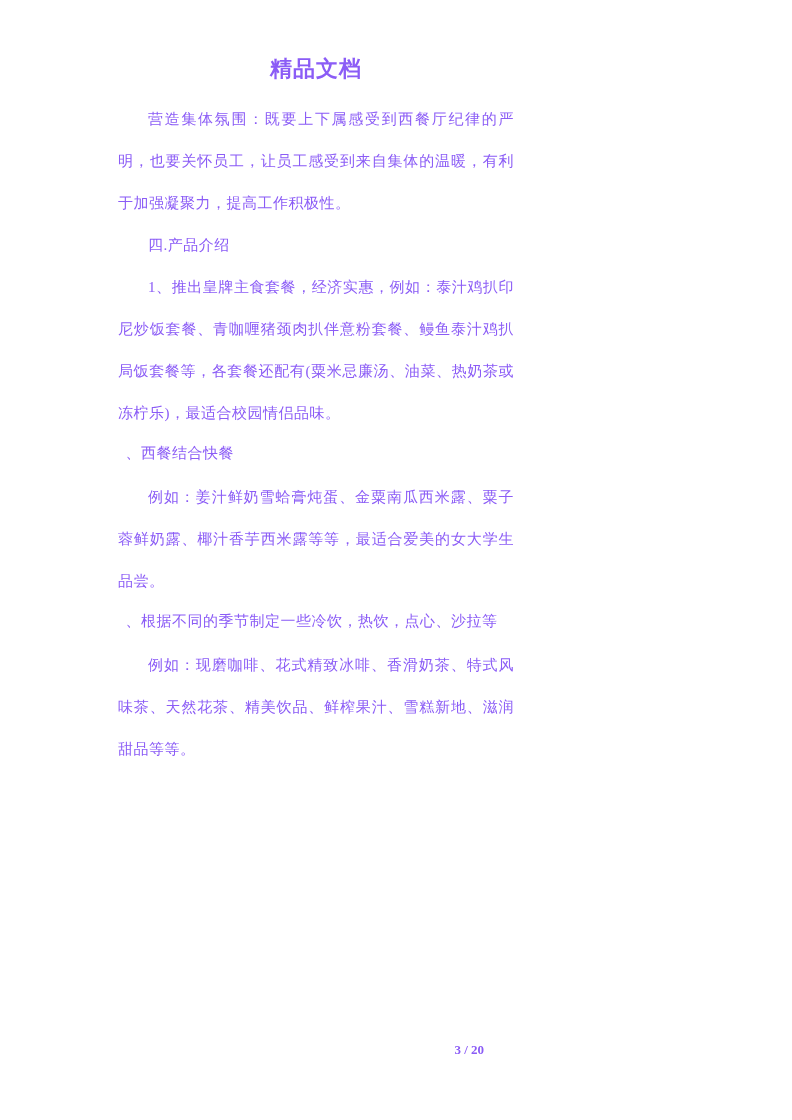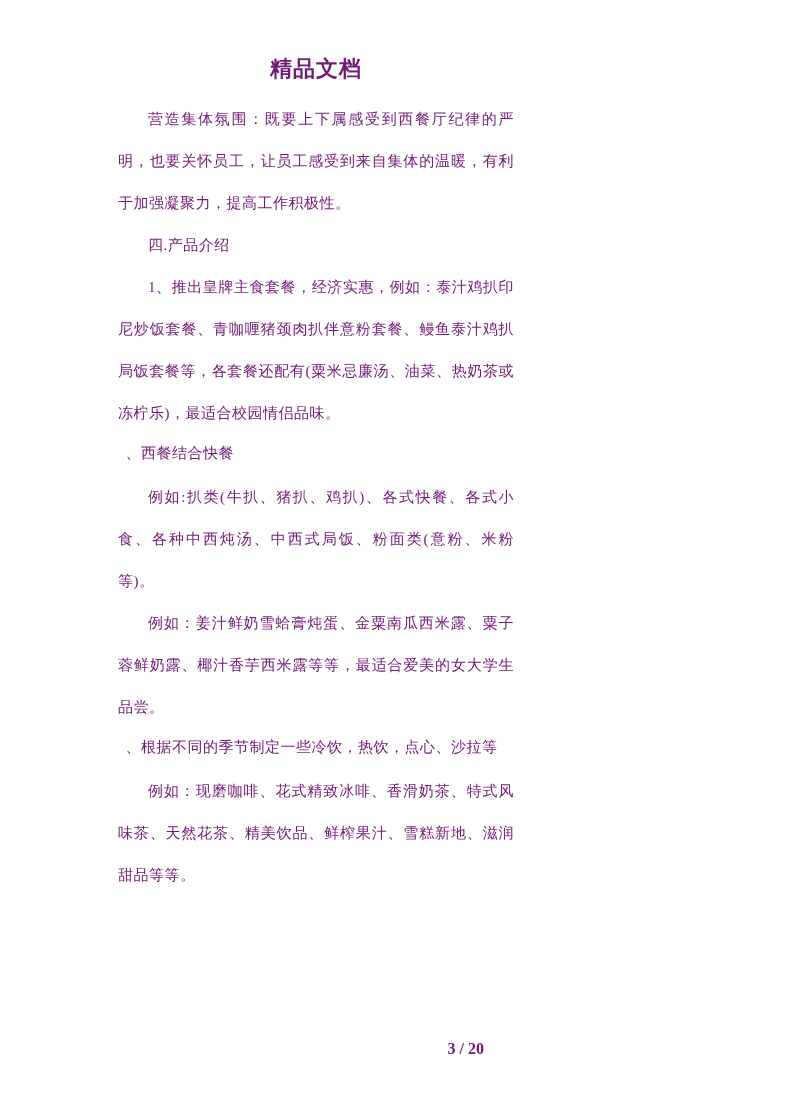--- a/index.html
+++ b/index.html
@@ -4,21 +4,21 @@
 <style>
   * { margin: 0; padding: 0; box-sizing: border-box; }
   html, body { background: #ffffff; }
   .page {
     position: relative;
     width: 628px;
     height: 1120px;
     background: #ffffff;
     overflow: hidden;
     font-family: "Liberation Serif", "DejaVu Serif", serif;
-    color: #701a75;
+    color: #8b5cf6;
   }
   .doc-body {
     position: absolute;
     left: 118px;
     right: 114px;
     top: 48px;
   }
   .doc-title {
     font-size: 22px;
     line-height: 42px;
@@ -35,21 +35,21 @@
     letter-spacing: 0.5px;
     word-break: break-all;
   }
   .indent-2  { text-indent: 2em; }
   .indent-15 { text-indent: 1.5em; }
   .indent-05 { text-indent: 0.5em; font-family: Liberation Mono, monospace; }
   .page-footer {
     position: absolute;
     right: 144px;
     bottom: 62px;
-    font-size: 16px;
+    font-size: 13px;
     font-weight: bold;
     font-family: "Liberation Serif", "DejaVu Serif", serif;
   }
 </style>
 </head>
 <body>
 
 <div class="page">
   <div class="doc-body">
     <div class="doc-title">精品文档</div>
@@ -57,21 +57,20 @@
     <p class="para indent-2">营造集体氛围：既要上下属感受到西餐厅纪律的严明，也要关怀员工，让员工感受到来自集体的温暖，有利于加强凝聚力，提高工作积极性。</p>
 
 
     <p class="para indent-2">四.产品介绍</p>
 
 
     <p class="para indent-2">1、推出皇牌主食套餐，经济实惠，例如：泰汁鸡扒印尼炒饭套餐、青咖喱猪颈肉扒伴意粉套餐、鳗鱼泰汁鸡扒局饭套餐等，各套餐还配有(粟米忌廉汤、油菜、热奶茶或冻柠乐)，最适合校园情侣品味。</p>
 
     <p class="para indent-05">、西餐结合快餐</p>
 
-    <p class="para indent-2">例如:扒类(牛扒、猪扒、鸡扒)、各式快餐、各式小食、各种中西炖汤、中西式局饭、粉面类(意粉、米粉等)。</p>
 
 
     <p class="para indent-2">例如：姜汁鲜奶雪蛤膏炖蛋、金粟南瓜西米露、粟子蓉鲜奶露、椰汁香芋西米露等等，最适合爱美的女大学生品尝。</p>
 
     <p class="para indent-05">、根据不同的季节制定一些冷饮，热饮，点心、沙拉等</p>
 
     <p class="para indent-2">例如：现磨咖啡、花式精致冰啡、香滑奶茶、特式风味茶、天然花茶、精美饮品、鲜榨果汁、雪糕新地、滋润甜品等等。</p>
   </div>
 
   <div class="page-footer">3 / 20</div>

